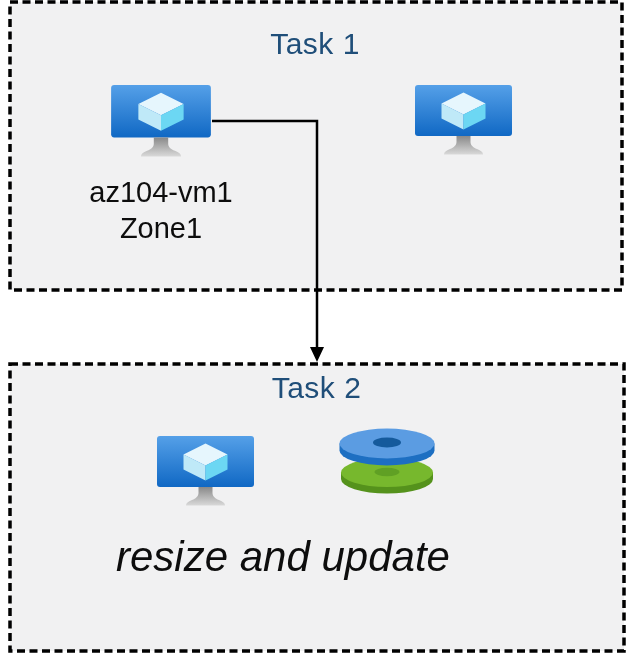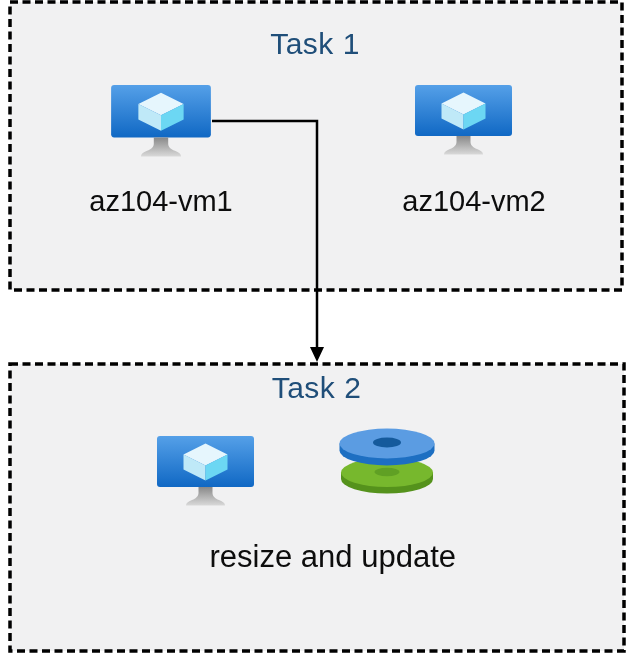--- a/index.html
+++ b/index.html
@@ -37,32 +37,32 @@
   #vm2-icon   { left: 407px; top: 83px; width: 97px;  height: 70px; }
   #t2-vm-icon { left: 149px; top: 90px; width: 97px;  height: 70px; }
   #disks-icon { left: 330px; top: 82px; width: 98px;  height: 67px; }
   .vm-label {
     position: absolute;
     width: 204px;
     text-align: center;
     font-size: 29px;
     line-height: 36px;
     color: #0d0d0d;
-    margin-top: 9px;
   }
   #vm1-label { left: 51px;  top: 172px; }
   #vm2-label { left: 364px; top: 172px; }
   .caption {
     position: absolute;
     left: 108px; top: 192px;
     width: 340px;
-    text-align: right;
-    font-size: 31px;
+    text-align: left;
+    font-size: 42px;
     line-height: 38px;
     color: #0d0d0d;
+    font-style: italic;
   }
 </style>
 </head>
 <body>
 
 <svg id="underlay" width="628" height="654" viewBox="0 0 628 654">
   <defs>
     <linearGradient id="screenGrad" x1="0" y1="0" x2="0" y2="1">
       <stop offset="0" stop-color="#55a0e8"></stop>
       <stop offset="1" stop-color="#1068c4"></stop>
@@ -92,23 +92,23 @@
   <svg class="icon" id="vm2-icon" viewBox="0 0 97 70">
     <rect x="0" y="0" width="97" height="51" rx="3" fill="url(#screenGrad)"></rect>
     <path d="M41.5,51 L55.5,51 L55.5,57 C55.5,60 58,62.5 62,64 C66,65.5 68,67 68,69.5 L29,69.5 C29,67 31,65.5 35,64 C39,62.5 41.5,60 41.5,57 Z" fill="url(#standGrad)"></path>
     <polygon points="48.5,7.5 70.5,18.5 48.5,29.5 26.5,18.5" fill="#e6f6fd"></polygon>
     <polygon points="26.5,18.5 48.5,29.5 48.5,44.5 26.5,33.5" fill="#bfe9f8"></polygon>
     <polygon points="70.5,18.5 48.5,29.5 48.5,44.5 70.5,33.5" fill="#6cd7f3"></polygon>
   </svg>
 
   <div class="vm-label" id="vm1-label">
     <div>az104-vm1</div>
+    <div>Zone1</div>
   </div>
   <div class="vm-label" id="vm2-label">
-    <div>az104-vm2</div>
   </div>
 </div>
 
 <div class="box-group" id="task2-group">
   <div class="box-title">Task 2</div>
 
   <svg class="icon" id="t2-vm-icon" viewBox="0 0 97 70">
     <rect x="0" y="0" width="97" height="51" rx="3" fill="url(#screenGrad)"></rect>
     <path d="M41.5,51 L55.5,51 L55.5,57 C55.5,60 58,62.5 62,64 C66,65.5 68,67 68,69.5 L29,69.5 C29,67 31,65.5 35,64 C39,62.5 41.5,60 41.5,57 Z" fill="url(#standGrad)"></path>
     <polygon points="48.5,7.5 70.5,18.5 48.5,29.5 26.5,18.5" fill="#e6f6fd"></polygon>

